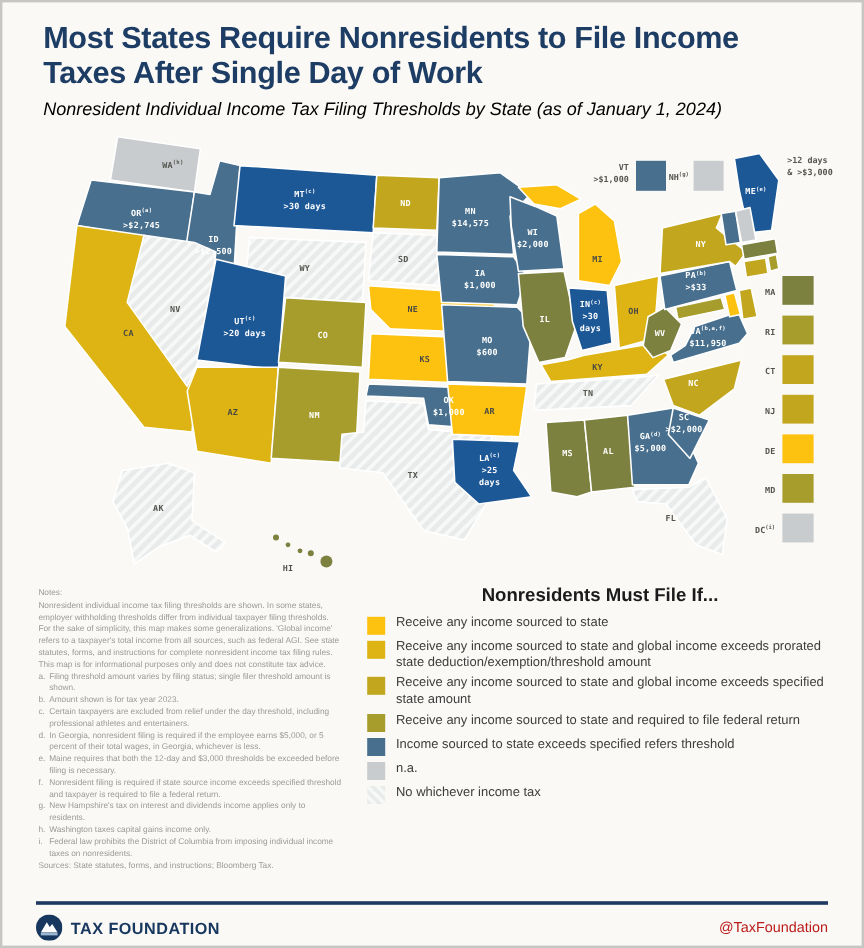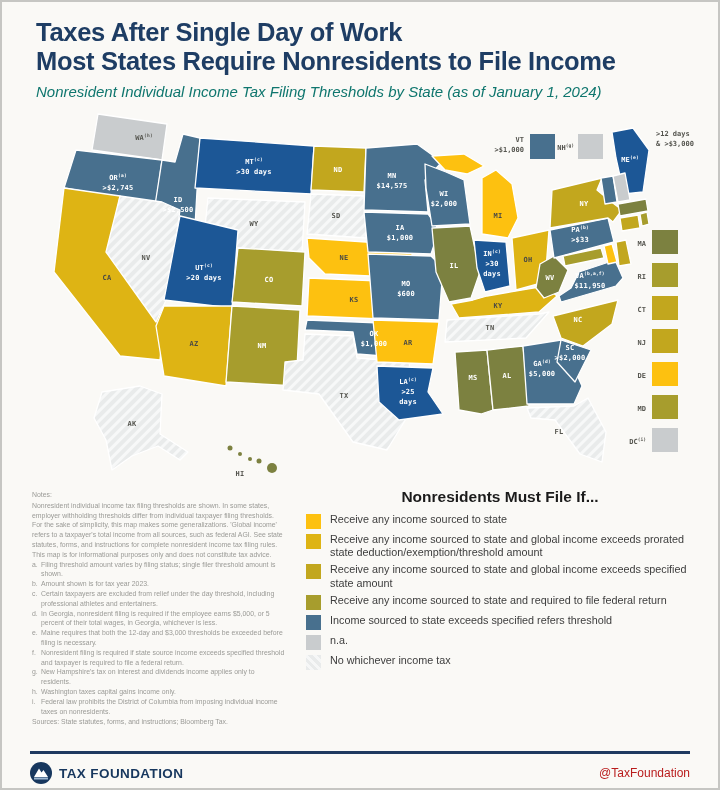--- a/index.html
+++ b/index.html
@@ -3,21 +3,21 @@
 <meta charset="utf-8">
 <style>
   html,body{margin:0;padding:0;}
   body{
     width:720px;height:790px;position:relative;overflow:hidden;
     background:#FAF9F6;border:2px solid #C6C6C3;box-sizing:border-box;
     font-family:"Liberation Sans",sans-serif;
   }
   .header{position:absolute;left:34px;top:16px;width:656px;}
   .title{color:#1E3D64;font-weight:bold;font-size:25.5px;line-height:1.12;letter-spacing:-0.3px;}
-  .subtitle{margin-top:8px;color:#0f766e;font-style:italic;font-size:15px;}
+  .subtitle{margin-top:8px;color:#000000;font-style:italic;font-size:15px;}
   #map-wrap{position:absolute;left:10px;top:98px;width:700px;height:392px;}
   .state{stroke:#FFFFFF;stroke-width:1.3;stroke-linejoin:round;}
   .slabel{font-family:"DejaVu Sans Mono",monospace;font-size:7px;font-weight:bold;text-anchor:middle;letter-spacing:.2px;}
   .xlabel{font-family:"DejaVu Sans Mono",monospace;font-size:7px;font-weight:bold;fill:#55554F;}
   .notes{position:absolute;left:30px;top:488px;width:254px;color:#9A9A96;font-size:6.9px;line-height:1.42;}
   .notes .nhead{margin-bottom:1px;}
   .nrow{display:flex;}
   .nl{width:9px;flex:none;}
   .nt{flex:1;}
   .nsources{margin-top:1px;}
@@ -31,22 +31,22 @@
   .footer{position:absolute;left:28px;right:28px;top:758px;height:26px;display:flex;align-items:center;justify-content:space-between;}
   .brandbox{display:flex;align-items:center;gap:7px;}
   .brand{color:#17375E;font-weight:bold;font-size:13.5px;letter-spacing:.4px;}
   .handle{color:#b91c1c;font-size:12px;}
 </style>
 </head>
 <body>
 
 <div class="header">
   <div class="title">
+    <div>Most States Require Nonresidents to File Income</div>
     <div>Taxes After Single Day of Work</div>
-    <div>Most States Require Nonresidents to File Income</div>
   </div>
   <div class="subtitle">Nonresident Individual Income Tax Filing Thresholds by State (as of January 1, 2024)</div>
 </div>
 
 <div id="map-wrap">
   <svg id="us-map" width="700" height="392" viewBox="0 0 700 392">
     <defs>
       <pattern id="hatch" patternUnits="userSpaceOnUse" width="7" height="7" patternTransform="rotate(45)">
         <rect width="7" height="7" fill="#E9EBEB"></rect>
         <line x1="1.5" y1="0" x2="1.5" y2="7" stroke="#F7F8F8" stroke-width="3"></line>

